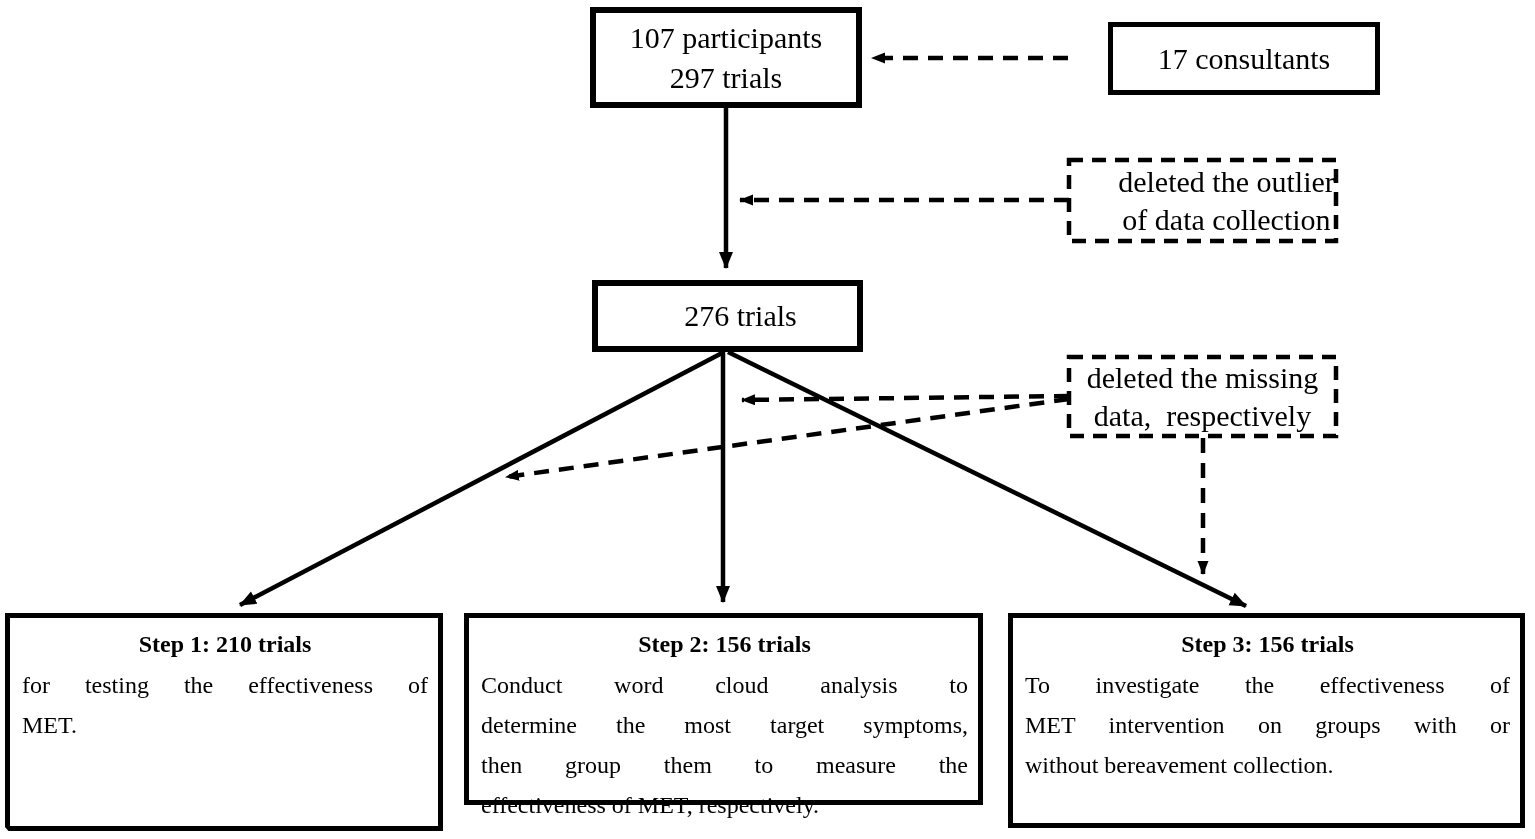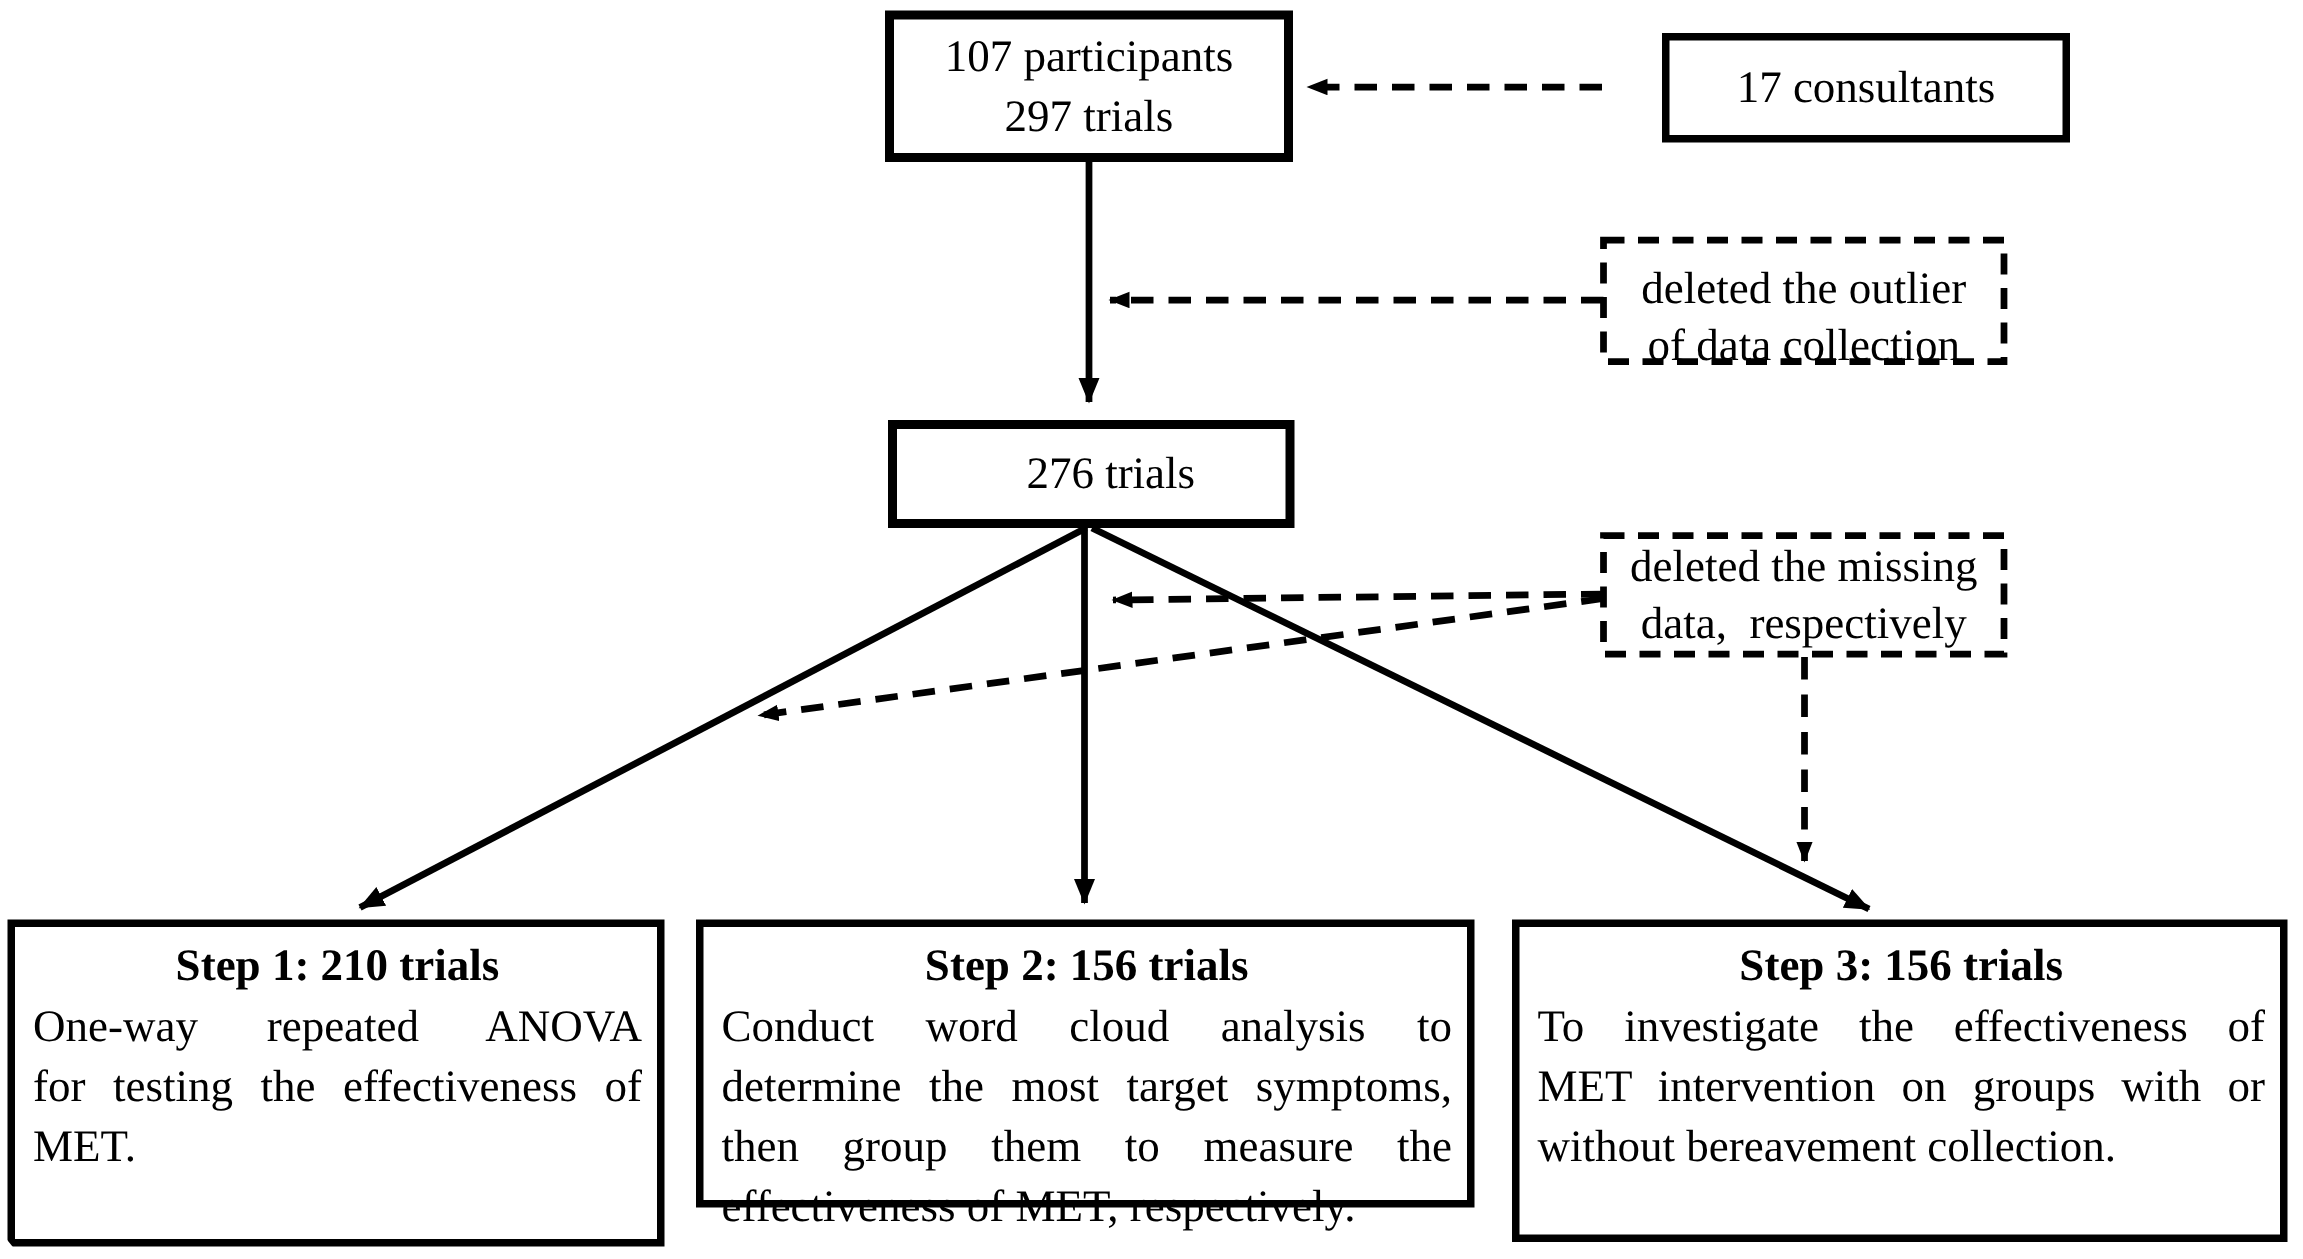--- a/index.html
+++ b/index.html
@@ -24,21 +24,21 @@
   }
   .solidborder{border:5px solid #000;}
   .thickborder{border:6px solid #000;}
   .dashedtext{background:transparent;line-height:38px;}
   .stepbox{
     position:absolute;
     box-sizing:border-box;
     border:5px solid #000;
     background:#ffffff;
     padding:5px 10px 0 12px;
-    font-size:30px;
+    font-size:24px;
   }
   .steptitle{
     text-align:center;
     font-weight:bold;
     line-height:42px;
   }
   .jline{
     text-align:justify;
     text-align-last:justify;
     line-height:40px;
@@ -83,29 +83,28 @@
     <line x1="1203" y1="438" x2="1203" y2="574" stroke="#000" stroke-width="4.5" stroke-dasharray="15 10" marker-end="url(#arrowDash)"></line>
   </svg>
 
   <div class="node thickborder" style="left:590px;top:7px;width:272px;height:101px;">107 participants
 297 trials</div>
 
   <div class="node solidborder" style="left:1068px;top:22px;width:272px;height:73px;margin-left:40px;">17 consultants</div>
 
   <div class="node thickborder" style="left:592px;top:280px;width:271px;height:72px;padding-left:26px;">276 trials</div>
 
-  <div class="node dashedtext" style="left:1067px;top:158px;width:271px;height:85px;margin-top:11px;">deleted the outlier
+  <div class="node dashedtext" style="left:1091px;top:158px;width:271px;height:85px;">deleted the outlier
 of data collection</div>
 
   <div class="node dashedtext" style="left:1067px;top:355px;width:271px;height:83px;">deleted the missing
 data,  respectively</div>
 
   <div class="stepbox" style="left:5px;top:613px;width:438px;height:218px;">
     <div class="steptitle">Step 1: 210 trials</div>
-    <div class="jline">One-way repeated ANOVA</div>
     <div class="jline">for testing the effectiveness of</div>
     <div class="jlast">MET.</div>
   </div>
 
   <div class="stepbox" style="left:464px;top:613px;width:519px;height:192px;">
     <div class="steptitle">Step 2: 156 trials</div>
     <div class="jline">Conduct word cloud analysis to</div>
     <div class="jline">determine the most target symptoms,</div>
     <div class="jline">then group them to measure the</div>
     <div class="jlast">effectiveness of MET, respectively.</div>

